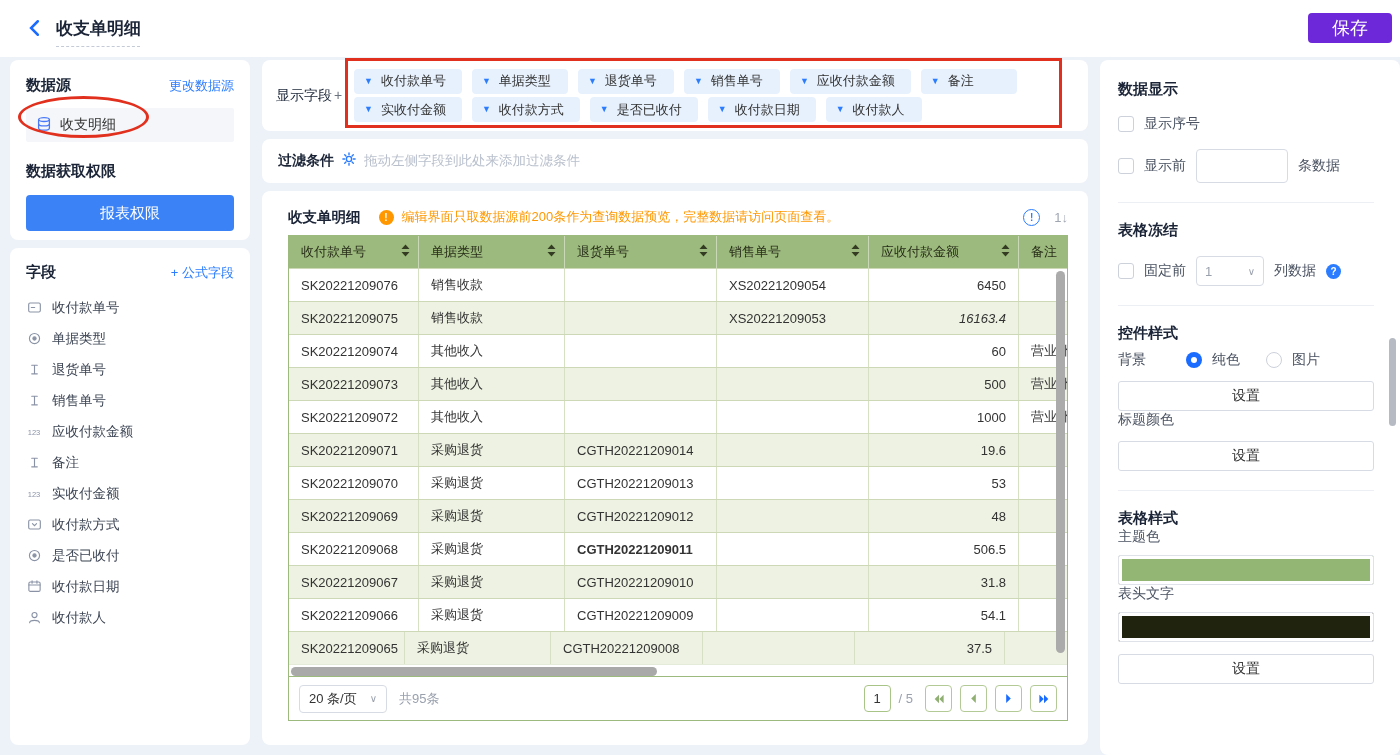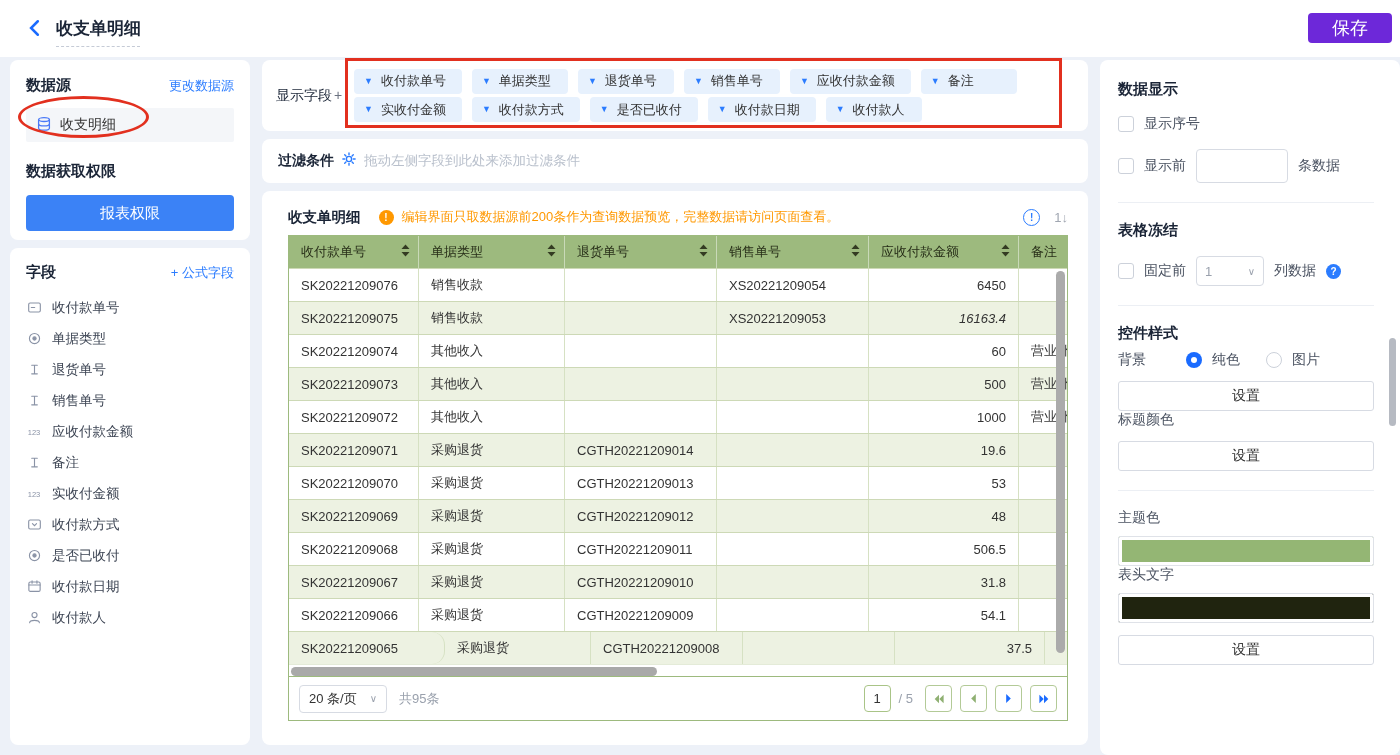--- a/index.html
+++ b/index.html
@@ -437,21 +437,21 @@
           <div class="td" style="width: 130px;">SK20221209069</div>
           <div class="td" style="width: 146px;">采购退货</div>
           <div class="td" style="width: 152px;">CGTH20221209012</div>
           <div class="td" style="width: 152px;"></div>
           <div class="td num" style="width: 150px;">48</div>
           <div class="td"></div>
         </div>
         <div class="tr">
           <div class="td" style="width: 130px;">SK20221209068</div>
           <div class="td" style="width: 146px;">采购退货</div>
-          <div class="td" style="width: 152px;">CGTH20221209011</div>
+          <div class="td" style="width: 152px; font-weight: bold;">CGTH20221209011</div>
           <div class="td" style="width: 152px;"></div>
           <div class="td num" style="width: 150px;">506.5</div>
           <div class="td"></div>
         </div>
         <div class="tr alt">
           <div class="td" style="width: 130px;">SK20221209067</div>
           <div class="td" style="width: 146px;">采购退货</div>
           <div class="td" style="width: 152px;">CGTH20221209010</div>
           <div class="td" style="width: 152px;"></div>
           <div class="td num" style="width: 150px;">31.8</div>
@@ -459,21 +459,21 @@
         </div>
         <div class="tr">
           <div class="td" style="width: 130px;">SK20221209066</div>
           <div class="td" style="width: 146px;">采购退货</div>
           <div class="td" style="width: 152px;">CGTH20221209009</div>
           <div class="td" style="width: 152px;"></div>
           <div class="td num" style="width: 150px;">54.1</div>
           <div class="td"></div>
         </div>
         <div class="tr alt">
-          <div class="td" style="width: 156px; border-radius: 13px;">SK20221209065</div>
+          <div class="td" style="width: 116px;">SK20221209065</div>
           <div class="td" style="width: 146px;">采购退货</div>
           <div class="td" style="width: 152px;">CGTH20221209008</div>
           <div class="td" style="width: 152px;"></div>
           <div class="td num" style="width: 150px;">37.5</div>
           <div class="td"></div>
         </div>
       </div>
     <div class="vthumb"></div>
     <div class="hscroll">
       <div class="hthumb"></div>
@@ -547,20 +547,21 @@
     <span class="radio on"></span>
     <span>纯色</span>
     <span class="radio off" style="margin-left:16px;"></span>
     <span>图片</span>
   </div>
   <button class="btn-setting">设置</button>
   <div class="sub-label">标题颜色</div>
   <button class="btn-setting">设置</button>
   <div class="hr"></div>
 
+  <h3 class="sec-title">表格样式</h3>
   <div class="sub-label">主题色</div>
   <div class="swatch" style="background: rgb(148, 182, 116);"></div>
   <div class="sub-label">表头文字</div>
   <div class="swatch" style="background: rgb(32, 36, 15);"></div>
   <button class="btn-setting">设置</button>
   
   
 </aside>
 
 <div class="anno-rect"></div>

